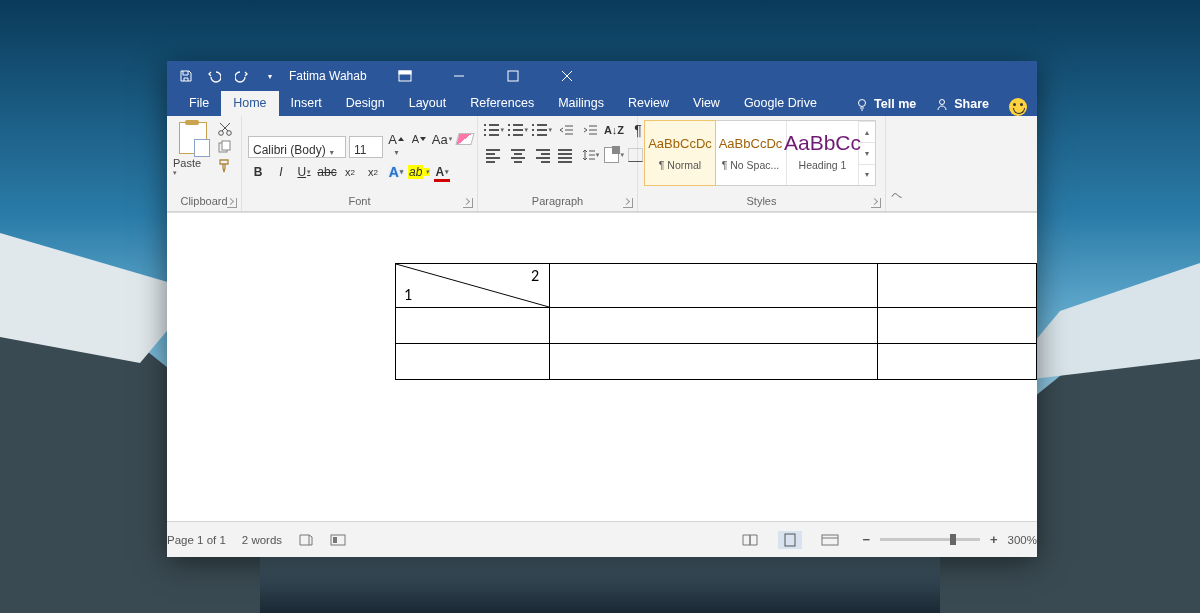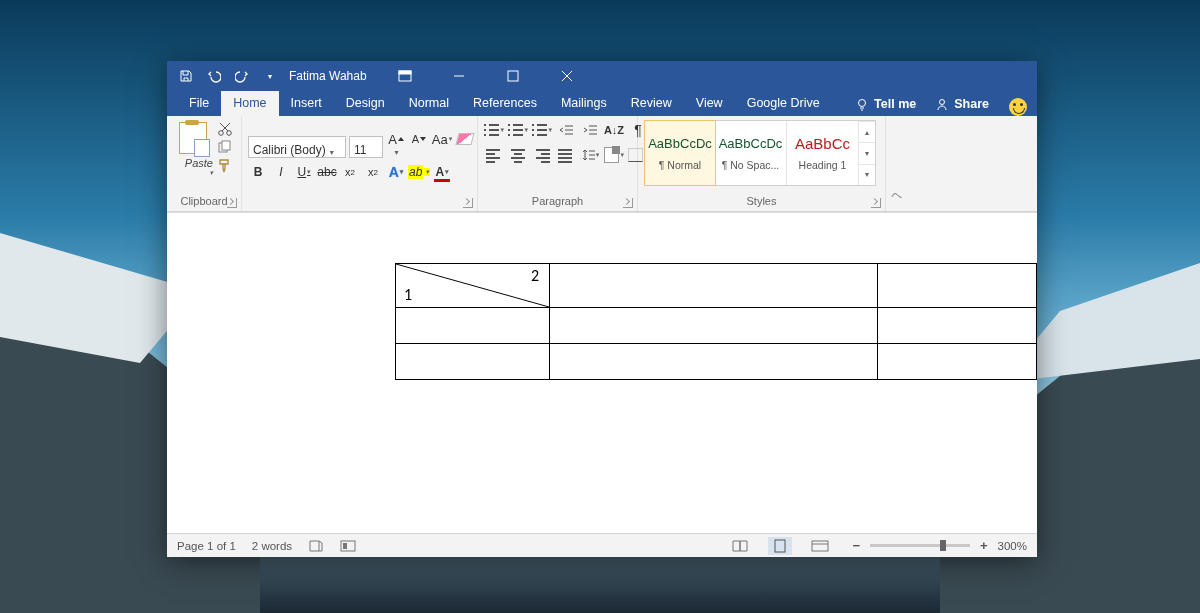--- a/index.html
+++ b/index.html
@@ -52,21 +52,21 @@
     display: flex; height: 96px; font-size: 11px; color:#444;
   }
   .group { border-right: 1px solid #e1e1e1; padding: 4px 6px 2px; display:flex; flex-direction:column; position:relative;}
   .group-body { flex:1; display:flex; align-items:flex-start; }
   .group-label { text-align:center; font-size:11px; color:#666; padding-bottom:2px; position:relative;}
   .launcher { position:absolute; right:4px; bottom:3px; width:10px; height:10px; border:1px solid #999; border-top:none; border-left:none;}
   .launcher::after{content:"";position:absolute;left:1px;top:1px;width:4px;height:4px;border-right:1px solid #999;border-bottom:1px solid #999;transform:rotate(-45deg);}
 
   
   .clipboard .group-body{ gap:4px; }
-  .paste-btn{ width:40px; text-align:right;font-style:italic; }
+  .paste-btn{ width:40px; text-align:left; }
   .paste-icon{ width:28px;height:32px;margin:2px auto 0;background:#fff;border:1px solid #c9a34e;position:relative;}
   .paste-icon::before{content:"";position:absolute;left:5px;top:-3px;width:14px;height:5px;background:#c9a34e;border-radius:2px;}
   .paste-icon::after{content:"";position:absolute;right:-4px;bottom:-4px;width:14px;height:16px;background:#fff;border:1px solid #8aa3c4;}
   .mini-col{ display:flex; flex-direction:column; gap:4px; padding-top:2px;}
   .mini-icon{ width:18px;height:14px; }
   .cut-icon{ transform:rotate(0);}
   .brush-icon{ width:16px;height:16px;}
 
   
   .font .row{ display:flex; align-items:center; gap:3px; margin-bottom:4px;}
@@ -105,22 +105,22 @@
   .shading::after{content:"";position:absolute;right:-2px;top:-2px;width:8px;height:8px;background:#888;}
   .borders{ width:16px;height:14px;border:1.5px solid #555;}
   .borders.bottom{border-top-color:#ccc;border-left-color:#ccc;border-right-color:#ccc;}
   .sort-icon{ font-size:11px; font-weight:bold;}
   .pilcrow{ font-size:14px;}
 
   
   .styles .gallery{ display:flex; border:1px solid #d0d0d0; background:#fff; height:66px;}
   .style-item{ width:72px; border-right:1px solid #e4e4e4; text-align:center; padding-top:6px; font-size:11px;}
   .style-item.sel{ border:1px solid #f0c36d; background:#fff8e1; margin:-1px;}
-  .style-prev{ font-size:13px; color:#14532d; height:32px; display:flex; align-items:center; justify-content:center;}
-  .style-prev.heading{ color:#b91c1c; font-size:15px;}
+  .style-prev{ font-size:13px; color:#a16207; height:32px; display:flex; align-items:center; justify-content:center;}
+  .style-prev.heading{ color:#701a75; font-size:21px;}
   .style-name{ font-size:10.5px; color:#555;}
   .gallery-more{ width:16px; display:flex; flex-direction:column;}
   .gallery-more div{ flex:1; border-top:1px solid #e4e4e4; display:flex;align-items:center;justify-content:center;font-size:8px;color:#666;}
 
   
   .editing .group-body{ flex-direction:column; align-items:center; justify-content:center; gap:2px; padding:0 10px;}
   .find-icon{ width:18px; height:18px;}
   .collapse{ width:22px; display:flex; align-items:flex-start; justify-content:center; padding-top:72px; color:#777; font-size:11px;}
 
   .document {
@@ -130,22 +130,22 @@
   .doc-table{ position:absolute; left:228px; top:50px; border-collapse:collapse;}
   .doc-table td{ border:1px solid #000; height:36px; padding:0; }
   .c1{ width:155px;} .c2{ width:330px;} .c3{ width:160px;}
   .doc-table tr:first-child td{ height:44px;}
   .diag-cell{ position:relative;}
   .diag-cell svg{ position:absolute; left:0; top:0; width:100%; height:100%;}
   .diag-cell .n1{ position:absolute; left:8px; bottom:3px; font-size:16px; font-family:Calibri,Arial;}
   .diag-cell .n2{ position:absolute; right:10px; top:2px; font-size:16px; font-family:Calibri,Arial;}
 
   .statusbar{
-    height:24px; background:#f3f3f3; border-top:1px solid #d4d4d4;
-    display:flex; align-items:center; font-size:11.5px; color:#555; padding:0 10px; gap:16px;
+    height:36px; background:#f3f3f3; border-top:1px solid #d4d4d4;
+    display:flex; align-items:center; font-size:11.5px; color:#555; padding:0 0; gap:16px;
   }
   .statusbar .spacer{flex:1;}
   .view-btn{ width:24px; height:18px; display:flex; align-items:center; justify-content:center;}
   .view-btn.active{ background:#d9e2ef;}
   .zoom{ display:flex; align-items:center; gap:6px;}
   .zoom-track{ width:100px; height:3px; background:#c8c8c8; position:relative;}
   .zoom-thumb{ position:absolute; top:-4px; width:6px; height:11px; background:#666;}
   .zminus,.zplus{ font-size:13px; font-weight:bold; padding:0 4px;}
 
   svg{display:block;}
@@ -204,21 +204,21 @@
           </svg>
         </span>
     </div>
   </div>
 
   <div class="tabs">
     <div class="tab">File</div>
     <div class="tab active">Home</div>
     <div class="tab">Insert</div>
     <div class="tab">Design</div>
-    <div class="tab">Normal</div>
+    <div class="tab">Layout</div>
     <div class="tab">References</div>
     <div class="tab">Mailings</div>
     <div class="tab">Review</div>
     <div class="tab">View</div>
     <div class="tab">Google Drive</div>
     <div class="spacer"></div>
     <div class="tellme">
       <svg width="13" height="13">
           <circle cx="6" cy="5" r="3.5" fill="none" stroke="#fff"></circle>
           <line x1="4" y1="10" x2="8" y2="10" stroke="#fff"></line>
@@ -309,20 +309,21 @@
           <div class="sq highlight">
               <span>ab</span>
               <span class="dd-tiny">▾</span>
             </div>
           <div class="sq fontcolor">
               <span>A</span>
               <span class="dd-tiny">▾</span>
             </div>
         </div>
       </div>
+      <div class="group-label">Font</div>
       <div class="launcher"></div>
     </div>
 
     <div class="group paragraph" style="width:160px">
       <div class="group-body" style="flex-direction:column">
         <div class="row">
           <div class="sq">
               <div class="list-icon li-b">
                 <span></span>
                 <span></span>

